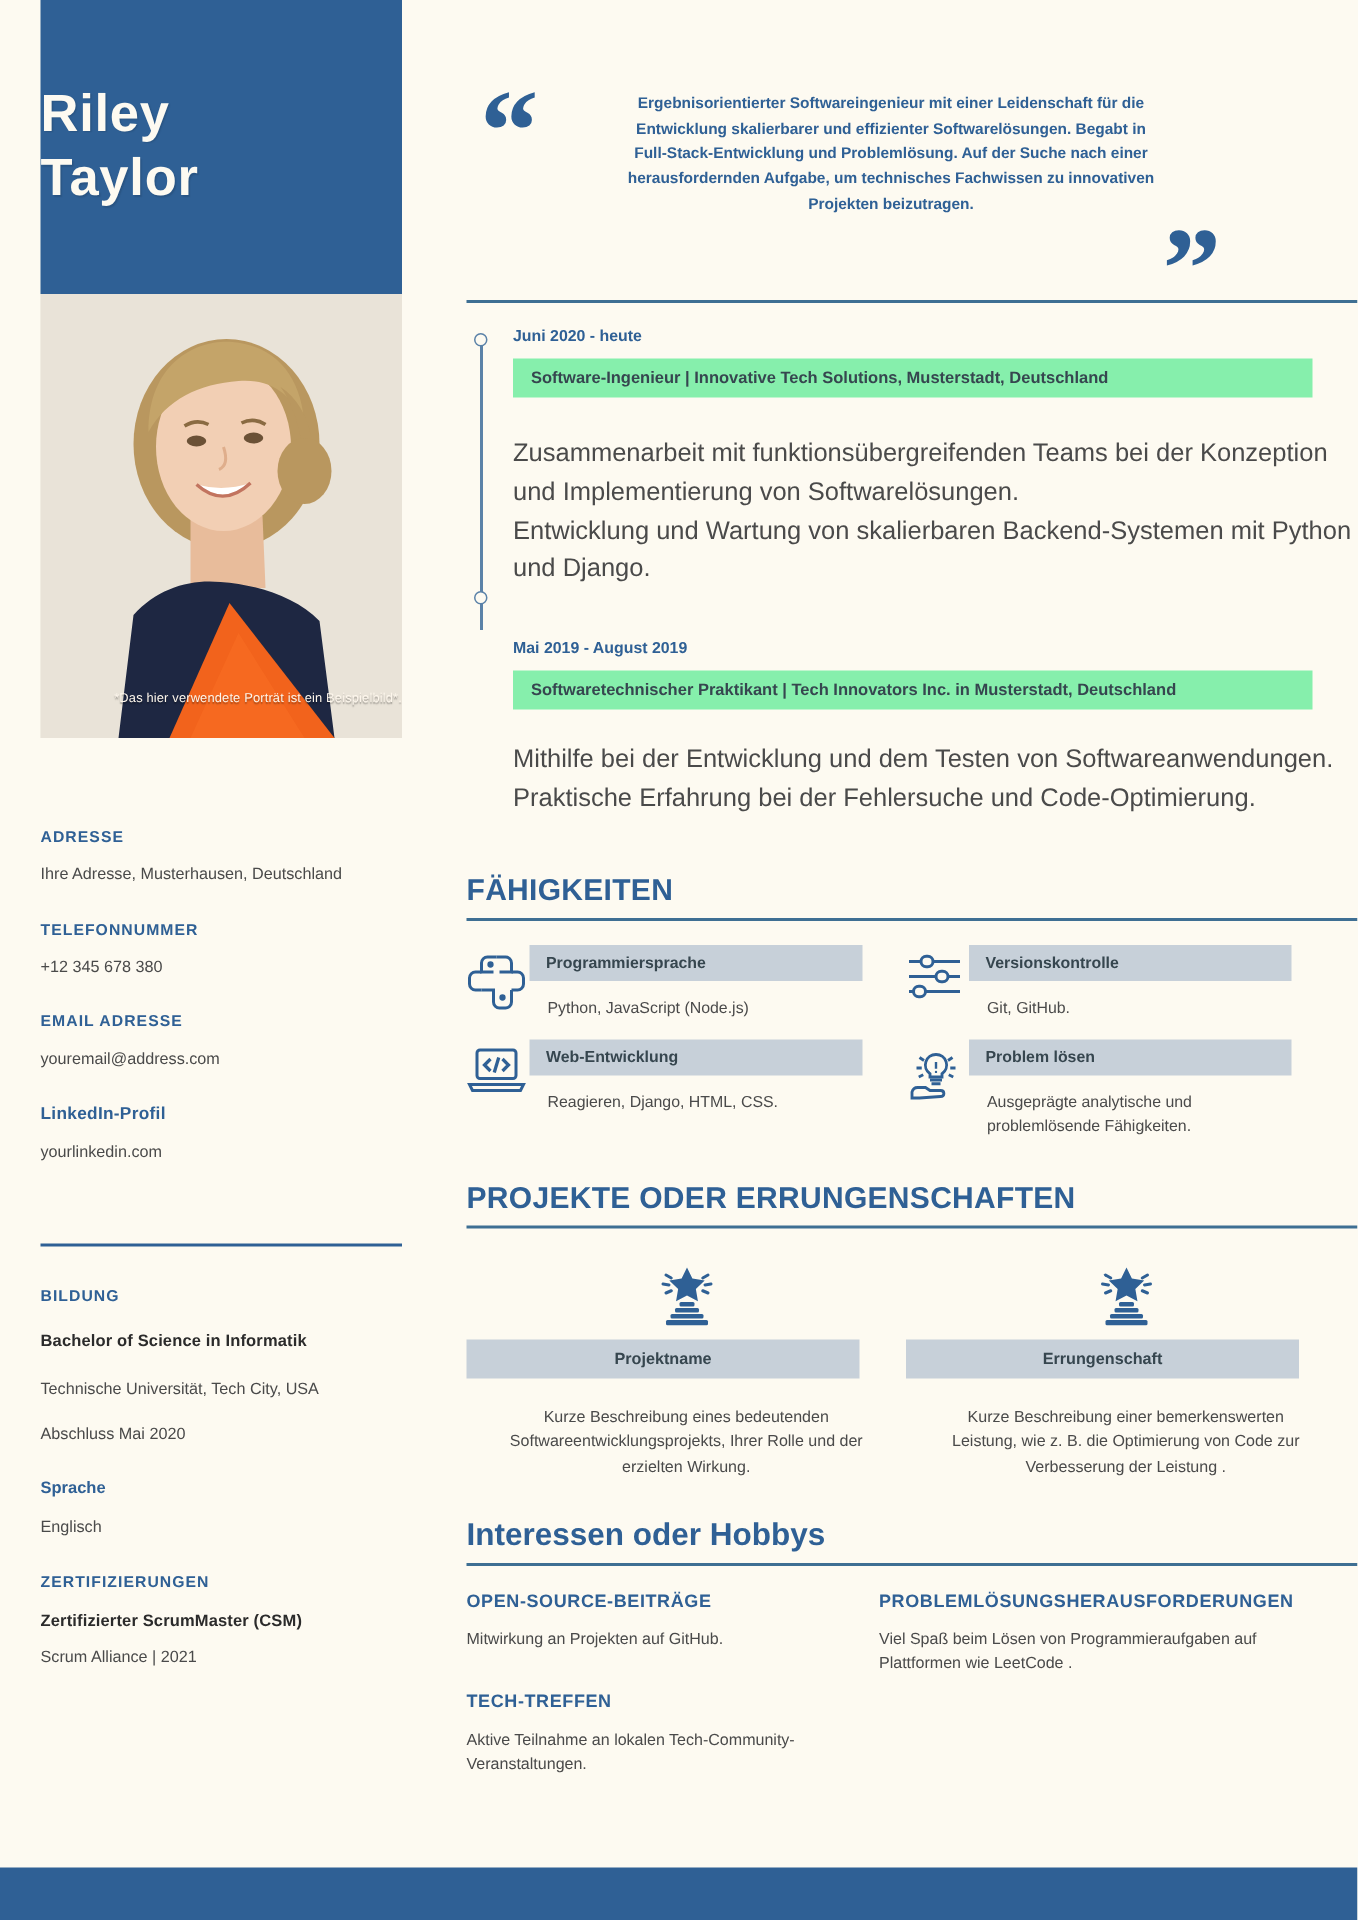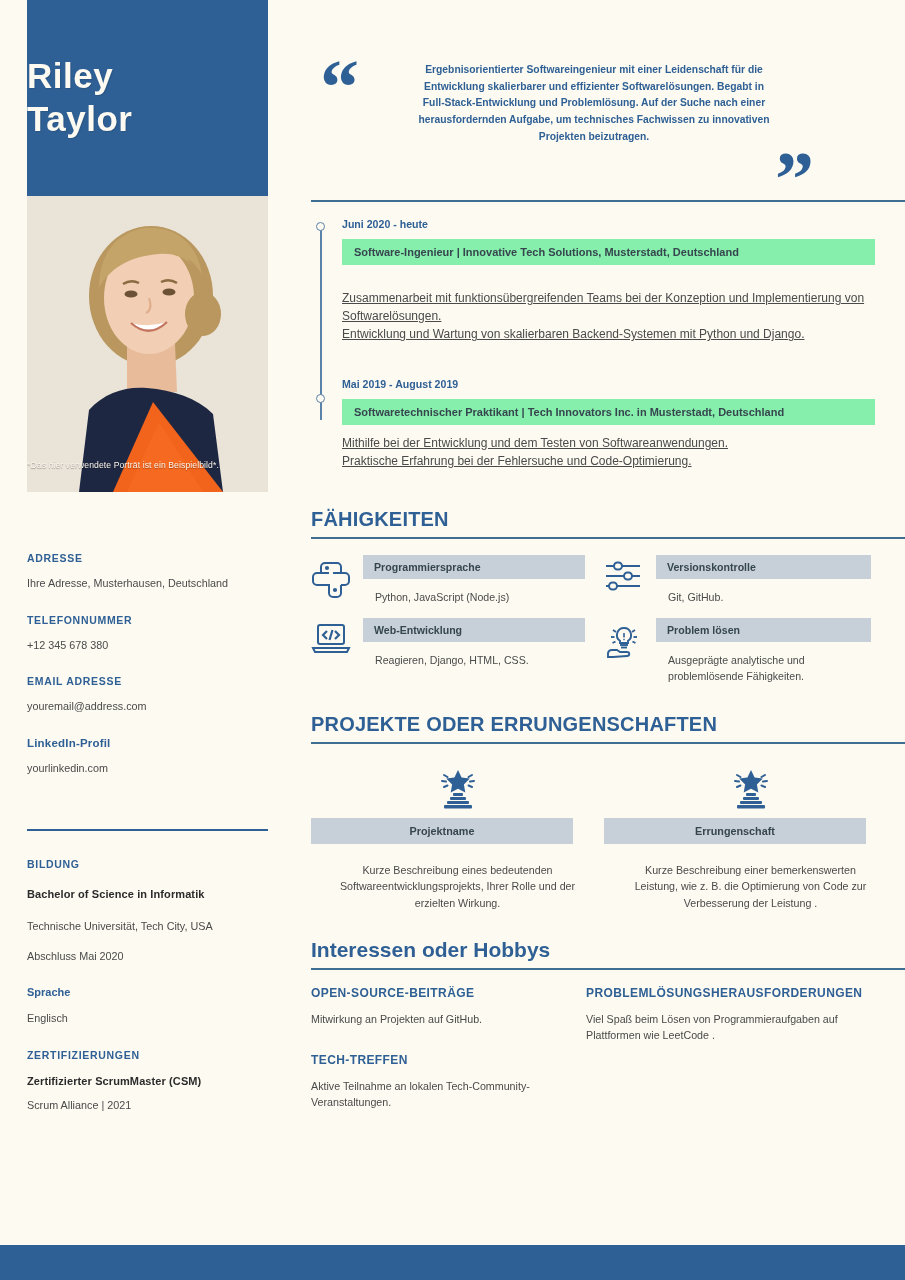--- a/index.html
+++ b/index.html
@@ -24,21 +24,21 @@
     letter-spacing:.5px; text-shadow:1px 1px 1px rgba(0,0,0,.12);
   }
 
   .photo-wrap {
     position:absolute; left:27px; top:196px; width:241px; height:296px;
     overflow:hidden; background:#e8e2d7;
   }
   .photo-svg { display:block; width:241px; height:296px; }
   .photo-caption {
     position:absolute; left:0; right:0; bottom:22px;
-    text-align:left; color:#fdf6ec; font-size:8.6px;
+    text-align:right; color:#fdf6ec; font-size:8.6px;
     letter-spacing:.1px; text-shadow:0 1px 1px rgba(0,0,0,.35);margin-top:12px;
   }
 
   .contact { position:absolute; left:27px; top:552px; width:245px; }
   .side-h {
     color:#2f6095; font-size:10.5px; font-weight:bold;
     letter-spacing:.7px; margin-bottom:12px;
   }
   .side-h.mixed { letter-spacing:.2px; font-size:11.5px; }
   .side-v {
@@ -92,31 +92,30 @@
     border:1.6px solid #5b82a8; background:#fdfaf1;
   }
   .job-date {
     color:#2f6095; font-size:10.6px; font-weight:bold; margin-bottom:9px;
   }
   .job-bar {
     background:#86efac; padding:7px 12px; width:533px;
     color:#36464f; font-size:11px; font-weight:bold;
   }
   .job-desc {
-    color:#4a4a4a; font-size:12px; line-height:1.52; margin:24px 0 0 0;
+    color:#4a4a4a; font-size:17px; line-height:1.52; margin:24px 0 0 0;
     width:560px;
-    text-decoration:underline;
-  }
-  .job-desc.tight { margin-top:9px; }
+  }
+  .job-desc.tight { margin-top:20px; }
 
   
   .skills-grid {
     display:grid; grid-template-columns:293px 293px; row-gap:12px;
   }
-  .skill { display:flex; gap:10px; }
+  .skill { display:flex; }
   .skill-ic { width:42px; flex:0 0 42px; padding-top:4px; }
   .skill-body { flex:1; }
   .skill-bar {
     background:#c7d0d9; padding:6px 11px; color:#36464f;
     font-size:10.6px; font-weight:bold;
   }
   .skill-bar.w1 { width:222px; }
   .skill-bar.w2 { width:215px; }
   .skill-val {
     color:#4a4a4a; font-size:10.6px; line-height:1.5;

